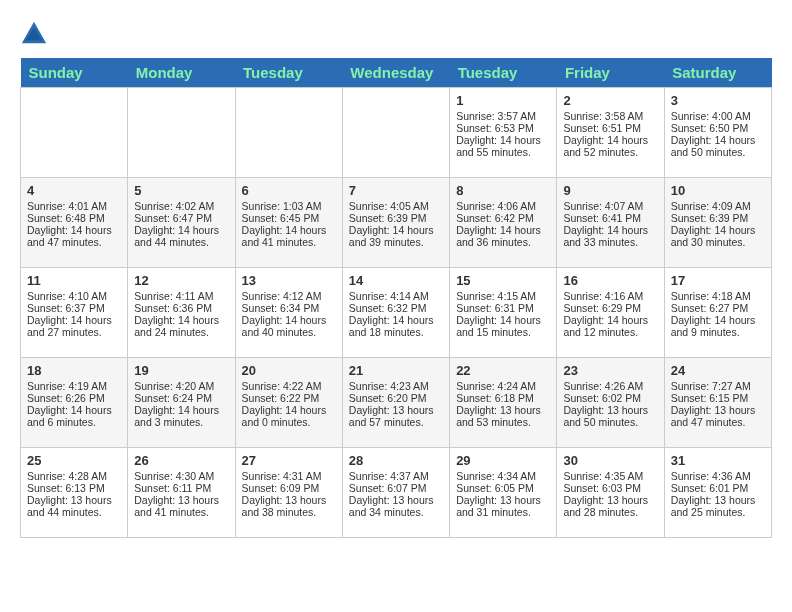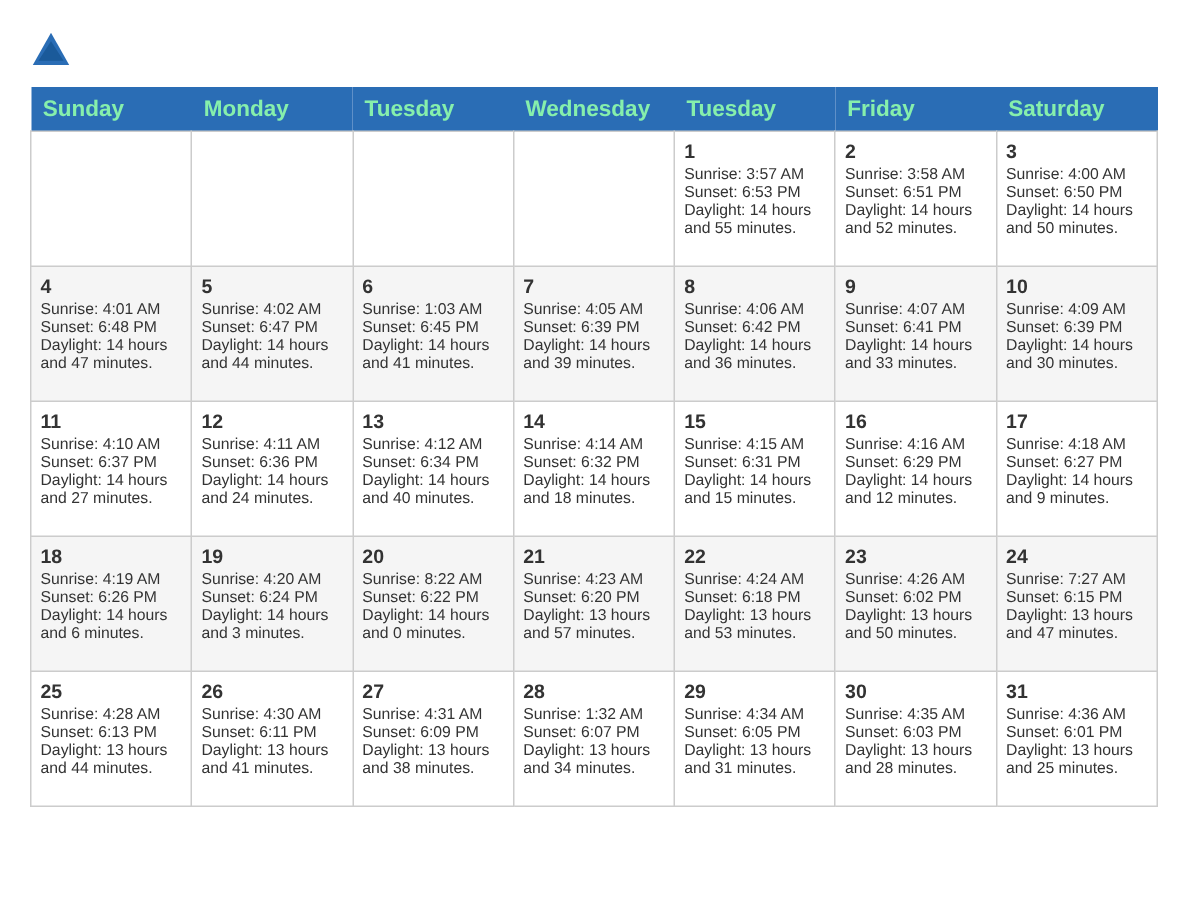--- a/index.html
+++ b/index.html
@@ -237,21 +237,21 @@
           <div>Daylight: 14 hours and 6 minutes.</div>
         </td>
         <td>
           <span class="day-number">19</span>
           <div>Sunrise: 4:20 AM</div>
           <div>Sunset: 6:24 PM</div>
           <div>Daylight: 14 hours and 3 minutes.</div>
         </td>
         <td>
           <span class="day-number">20</span>
-          <div>Sunrise: 8:22 AM</div>
+          <div>Sunrise: 4:22 AM</div>
           <div>Sunset: 6:22 PM</div>
           <div>Daylight: 14 hours and 0 minutes.</div>
         </td>
         <td>
           <span class="day-number">21</span>
           <div>Sunrise: 4:23 AM</div>
           <div>Sunset: 6:20 PM</div>
           <div>Daylight: 13 hours and 57 minutes.</div>
         </td>
         <td>
@@ -287,21 +287,21 @@
           <div>Daylight: 13 hours and 41 minutes.</div>
         </td>
         <td>
           <span class="day-number">27</span>
           <div>Sunrise: 4:31 AM</div>
           <div>Sunset: 6:09 PM</div>
           <div>Daylight: 13 hours and 38 minutes.</div>
         </td>
         <td>
           <span class="day-number">28</span>
-          <div>Sunrise: 1:32 AM</div>
+          <div>Sunrise: 4:37 AM</div>
           <div>Sunset: 6:07 PM</div>
           <div>Daylight: 13 hours and 34 minutes.</div>
         </td>
         <td>
           <span class="day-number">29</span>
           <div>Sunrise: 4:34 AM</div>
           <div>Sunset: 6:05 PM</div>
           <div>Daylight: 13 hours and 31 minutes.</div>
         </td>
         <td>

